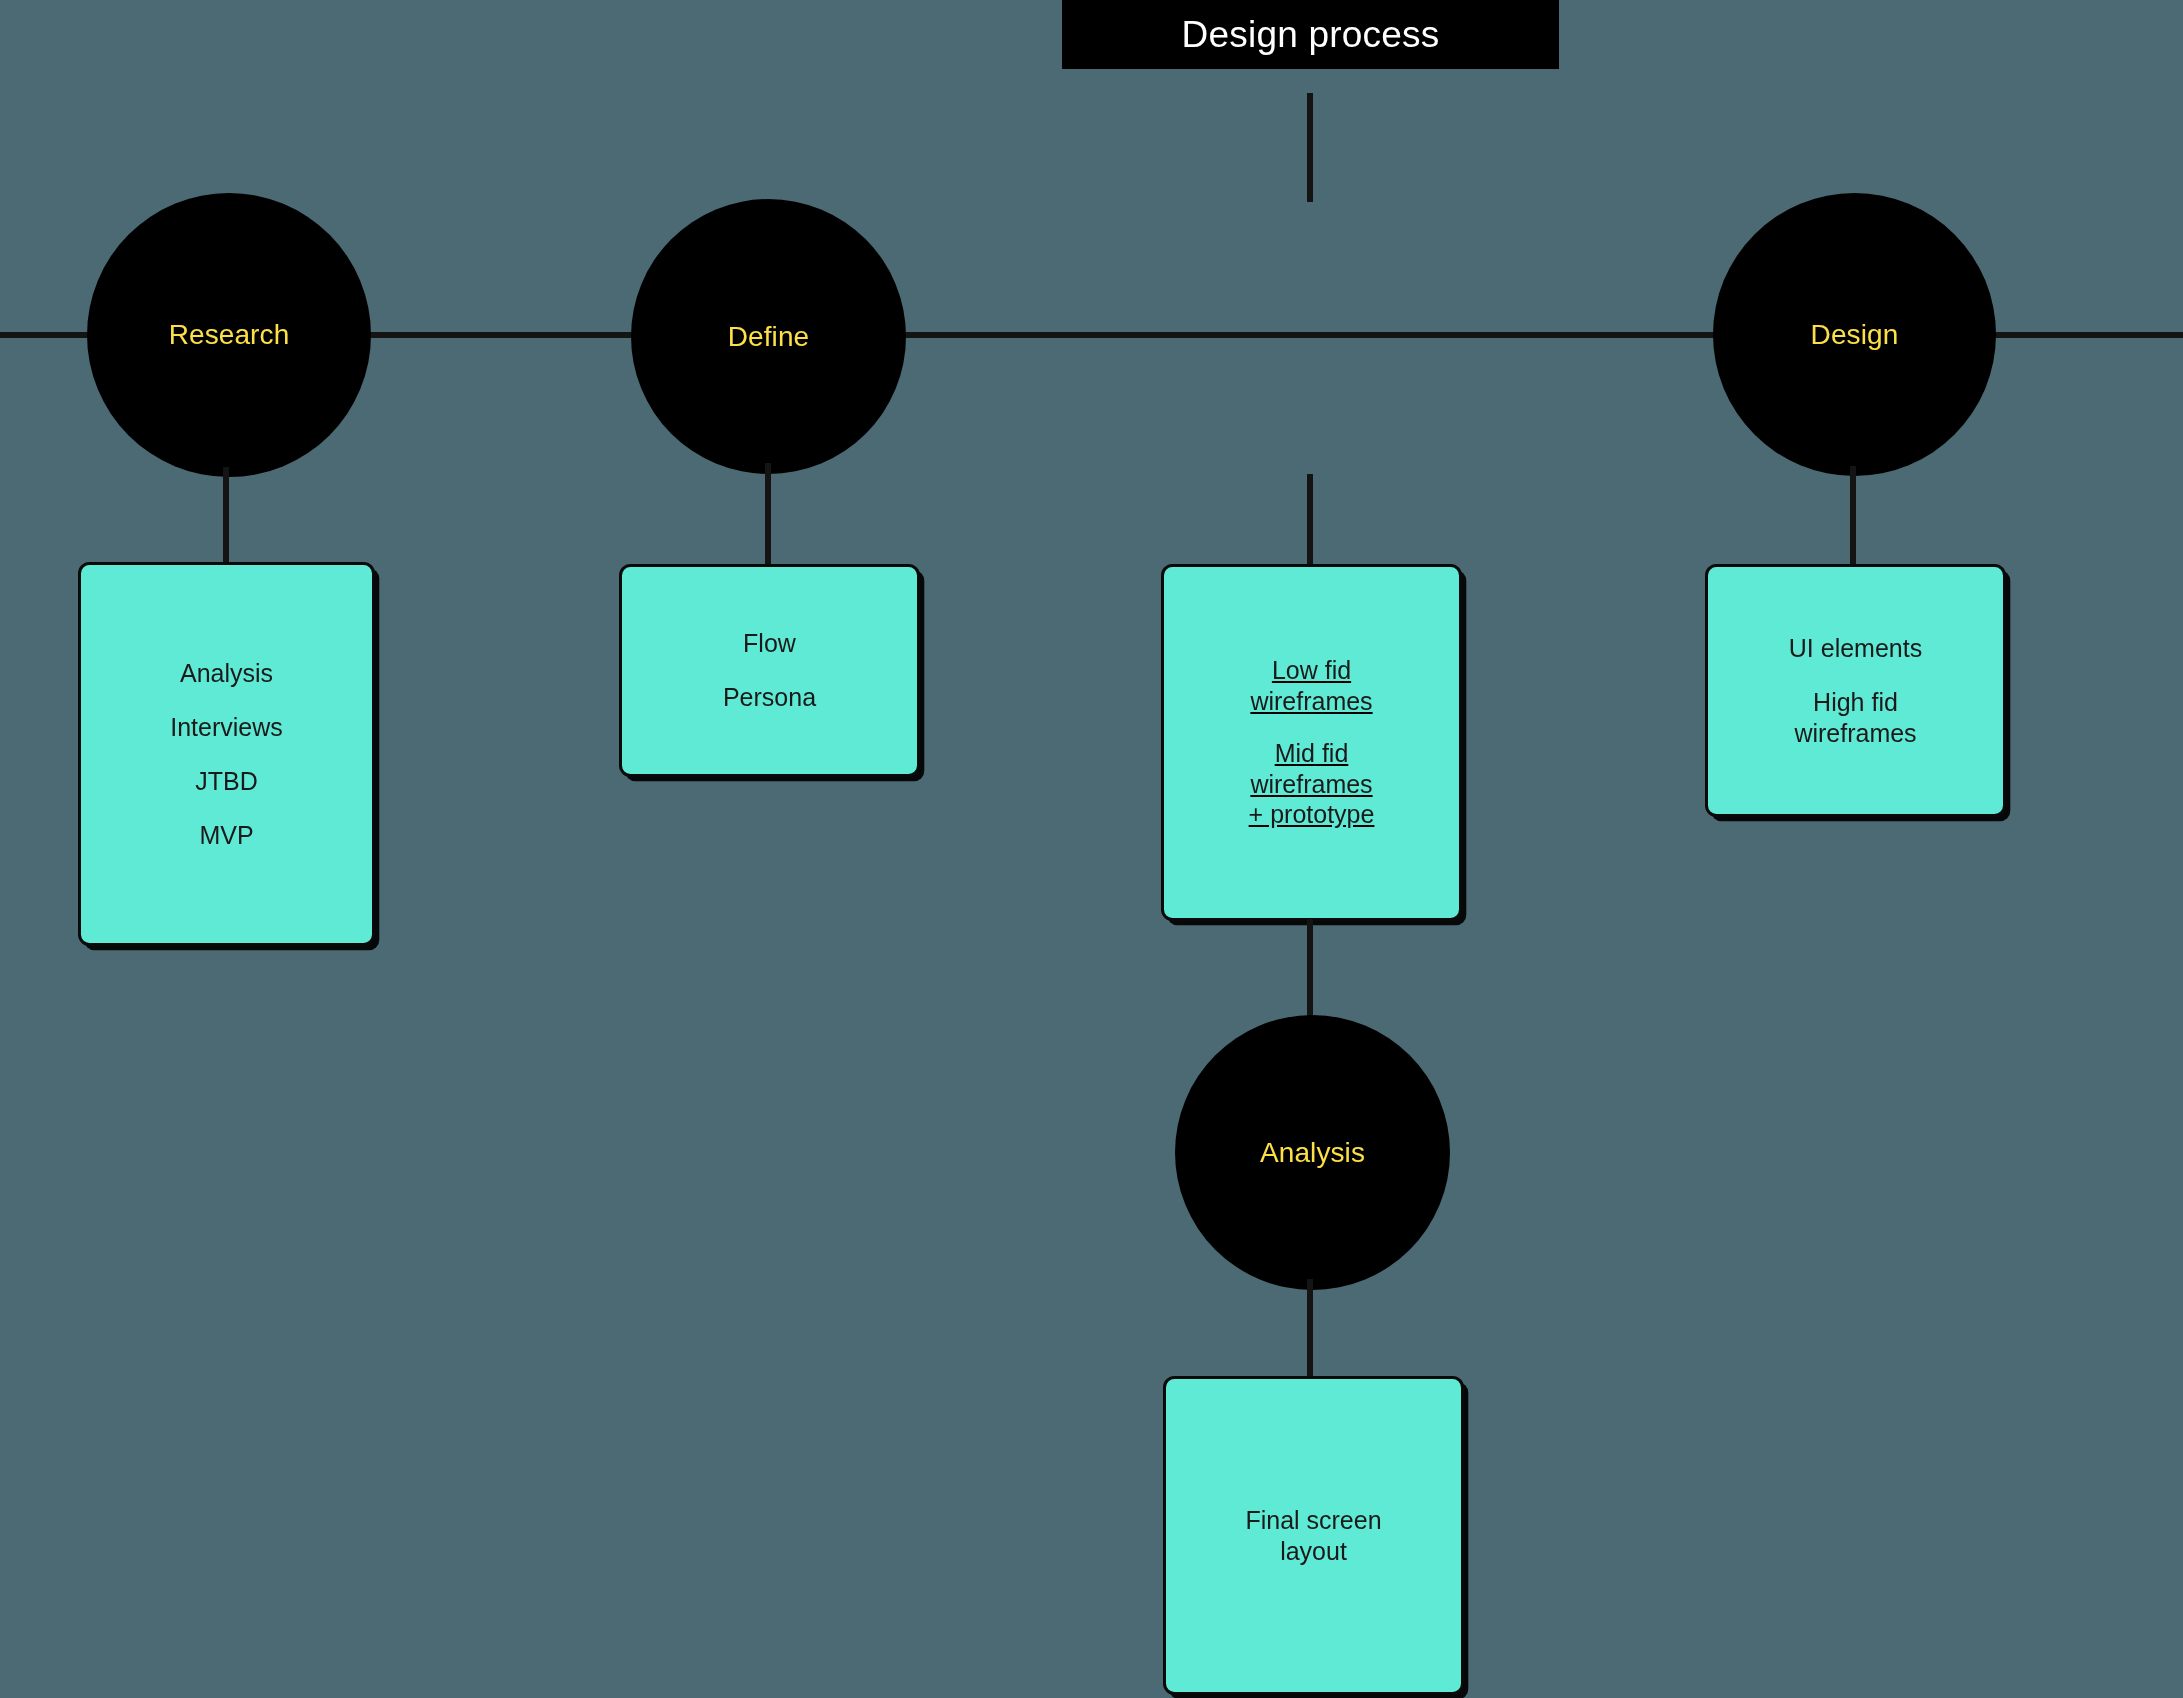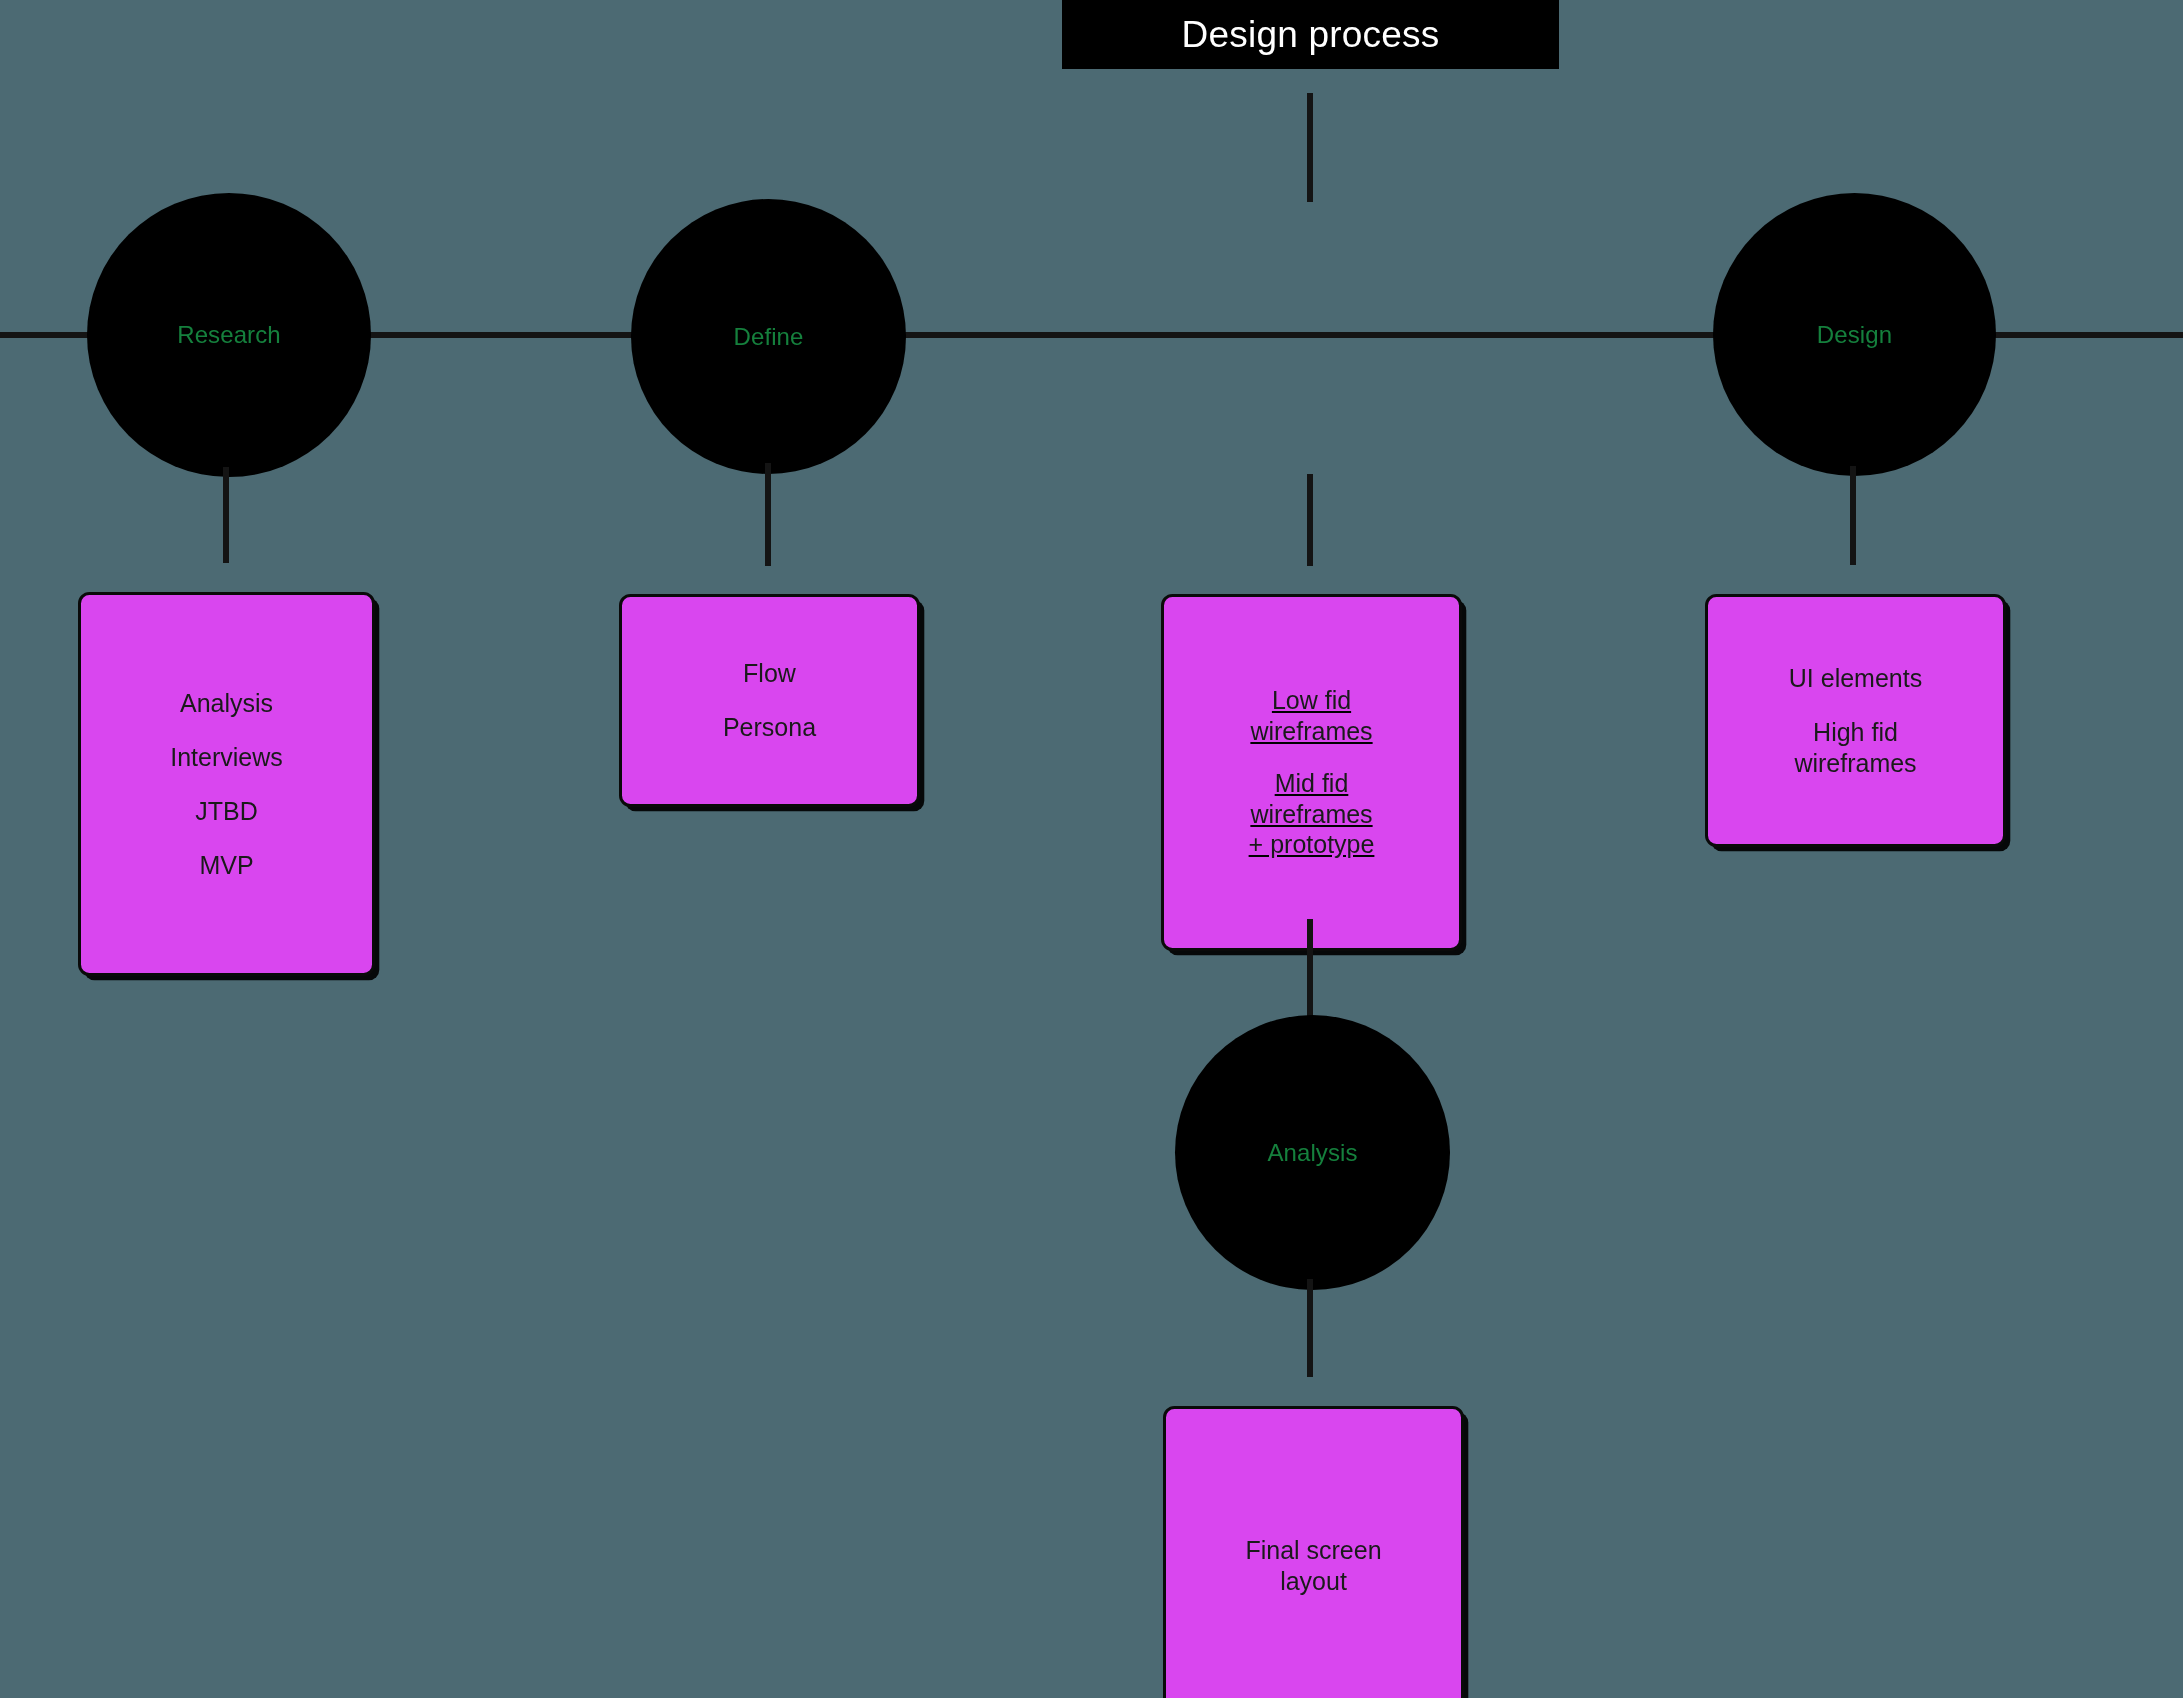--- a/index.html
+++ b/index.html
@@ -57,43 +57,42 @@
   
   .node-circle {
     position: absolute;
     border-radius: 50%;
     background: #000000;
     display: flex;
     align-items: center;
     justify-content: center;
   }
   .node-circle .node-label {
-    color: #15803d;
-    font-size: 24px;
+    color: #fde047;
+    font-size: 28px;
     font-weight: 400;
     line-height: 1;
     letter-spacing: 0.1px;
     white-space: nowrap;
     text-align: center;
   }
 
   
   .card {
     position: absolute;
     box-sizing: border-box;
-    background: #d946ef;
+    background: #5eead4;
     border: 3.9px solid #0a0a0a;
     border-radius: 11.4px;
     box-shadow: 5.2px 5.2px 0 -0.9px rgba(0,0,0,0.92);
     display: flex;
     flex-direction: column;
     align-items: center;
     justify-content: center;
     padding: 11.4px 13px;
-    margin-top: 30px;
   }
   .card-line {
     color: #1a1a1a;
     font-size: 25px;
     line-height: 1.22;
     text-align: center;
     white-space: pre-line;
     width: 100%;
   }
   .card-line + .card-line {

